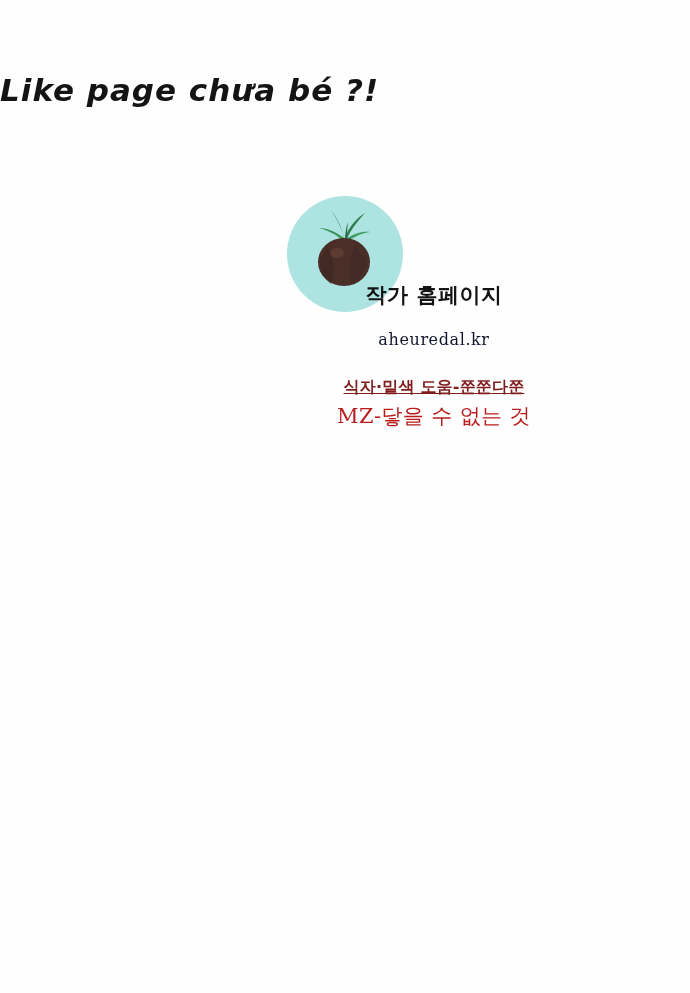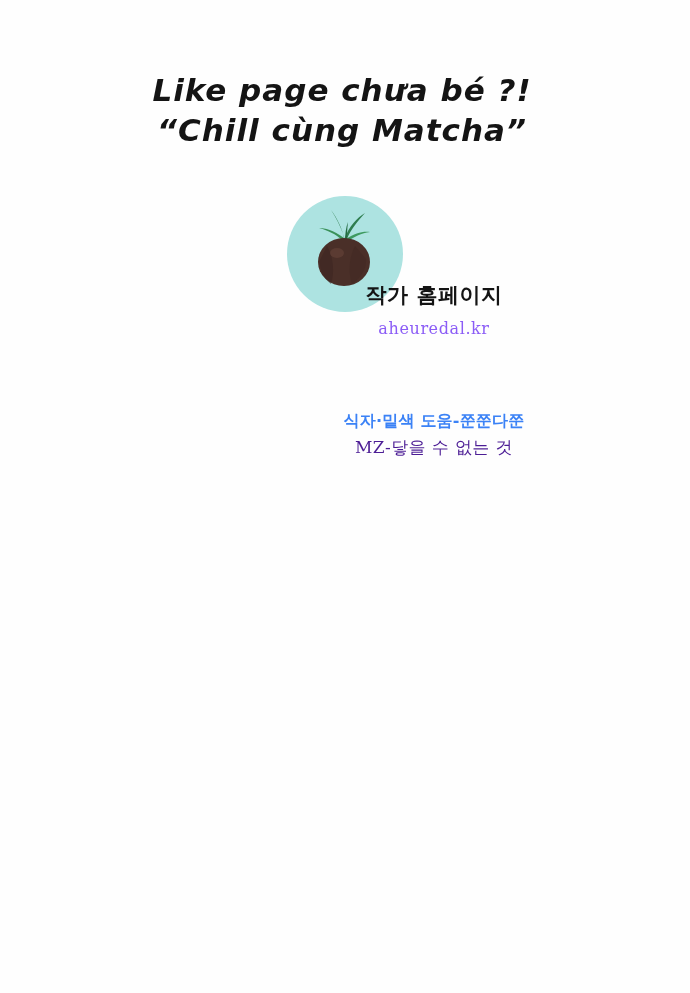--- a/index.html
+++ b/index.html
@@ -21,21 +21,21 @@
     inset: 0;
     background: #fefefe;
   }
 
   
   .headline {
     position: absolute;
     top: 72px;
     left: 0;
     width: 684px;
-    text-align: center;
+    text-align: left;
     font-family: "DejaVu Sans", sans-serif;
     font-weight: bold;
     font-style: italic;
     color: #141414;
     letter-spacing: 1px;
     line-height: 1.22;
   }
   .headline .l1 {
     display: block;
     font-size: 31px;
@@ -80,55 +80,55 @@
   }
   .cred-title {
     font-size: 21px;
     font-weight: bold;
     color: #141414;
     letter-spacing: 0.5px;
     line-height: 1.25;
   }
   .cred-sub {
     font-size: 16px;
-    color: #8b5cf6;
+    color: #0f172a;
     letter-spacing: 0.6px;
-    margin-top: 11px;
+    margin-top: 22px;
     font-family: "DejaVu Serif", serif;
   }
   .cred-helper {
-    margin-top: 73px;
+    margin-top: 28px;
     font-size: 16px;
     font-weight: bold;
-    color: #3b82f6;
+    color: #7f1d1d;
     letter-spacing: 0.2px;
+    text-decoration: underline;
   }
   .cred-bgm-label {
     margin-top: 60px;
     font-size: 23px;
     color: #141414;
     font-family: "DejaVu Serif", serif;
     letter-spacing: 0.5px;
   }
   .cred-bgm-track {
     margin-top: 4px;
-    font-size: 17px;
-    color: #4c1d95;
+    font-size: 21px;
+    color: #b91c1c;
     font-family: "DejaVu Serif", serif;
     letter-spacing: 0.4px;
   }
 </style>
 </head>
 <body>
 
 <div class="page">
 
   <div class="headline">
     <span class="l1">Like page chưa bé ?!</span>
-    <span class="l2">“Chill cùng Matcha”</span>
   </div>
 
   <div class="logo-wrap">
     <div class="logo-circle"></div>
     <svg class="logo-svg" width="116" height="116" viewBox="0 0 116 116">
 
       <path d="M58 44 C54 30 48 20 44 14 C50 22 55 32 57 42 Z" fill="#2f7d4f"></path>
       <path d="M57 42 C46 34 38 32 32 32 C40 34 49 38 56 45 Z" fill="#3a9159"></path>
       <path d="M58 42 C62 30 70 22 78 17 C71 25 64 33 60 43 Z" fill="#2f7d4f"></path>
       <path d="M59 43 C68 37 76 35 83 36 C75 37 66 41 60 46 Z" fill="#3f9a60"></path>

